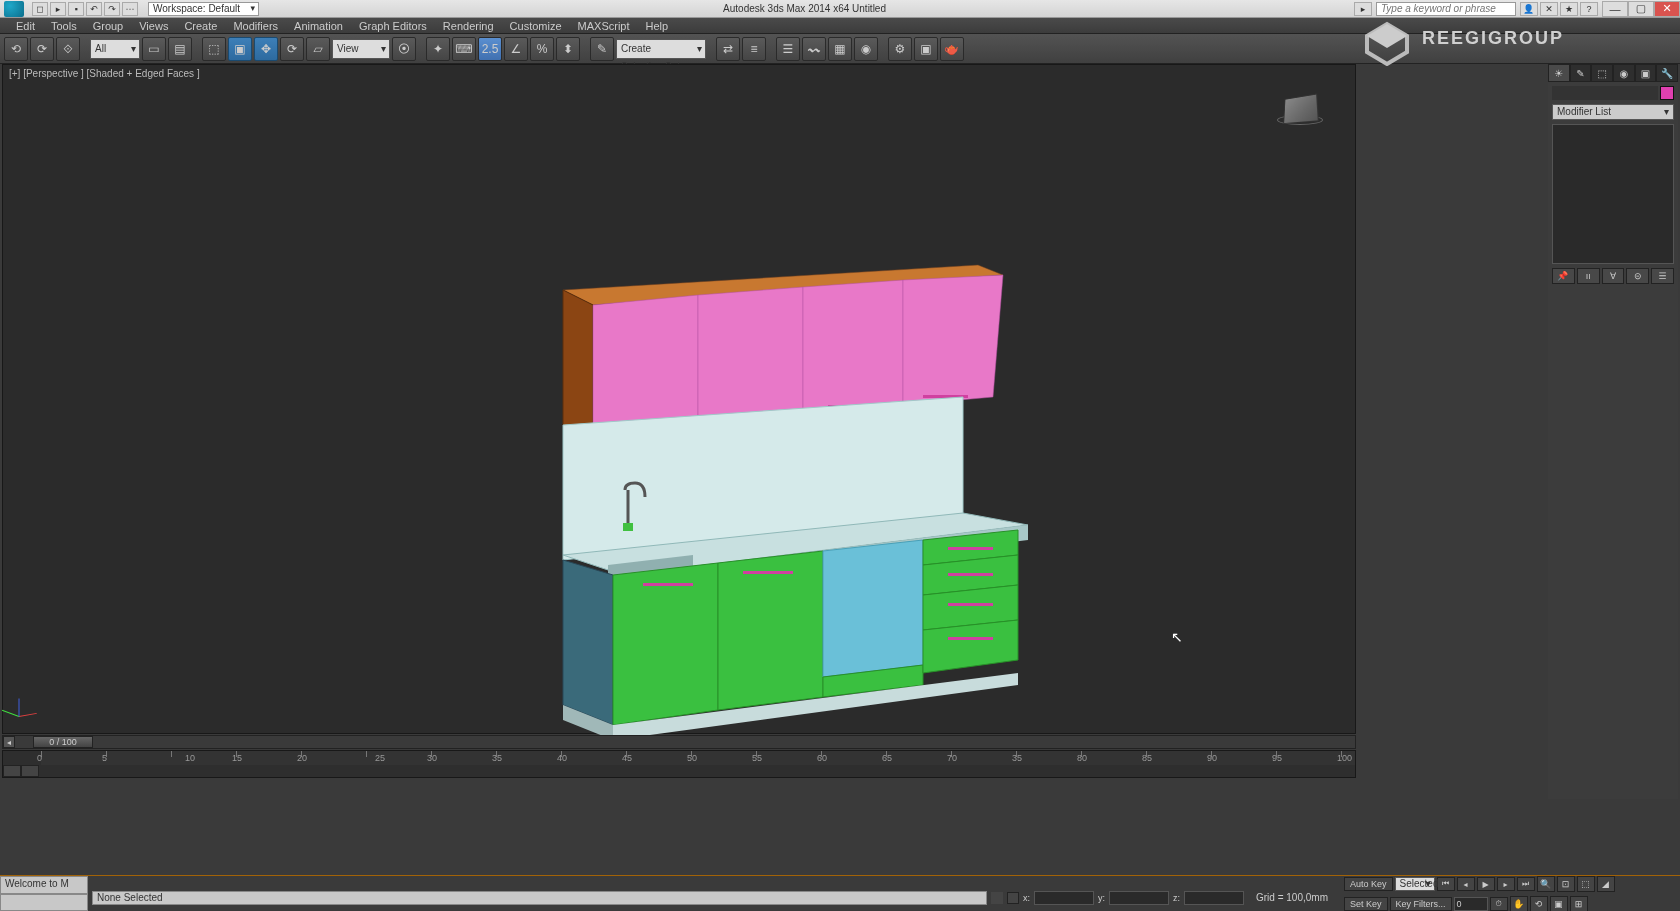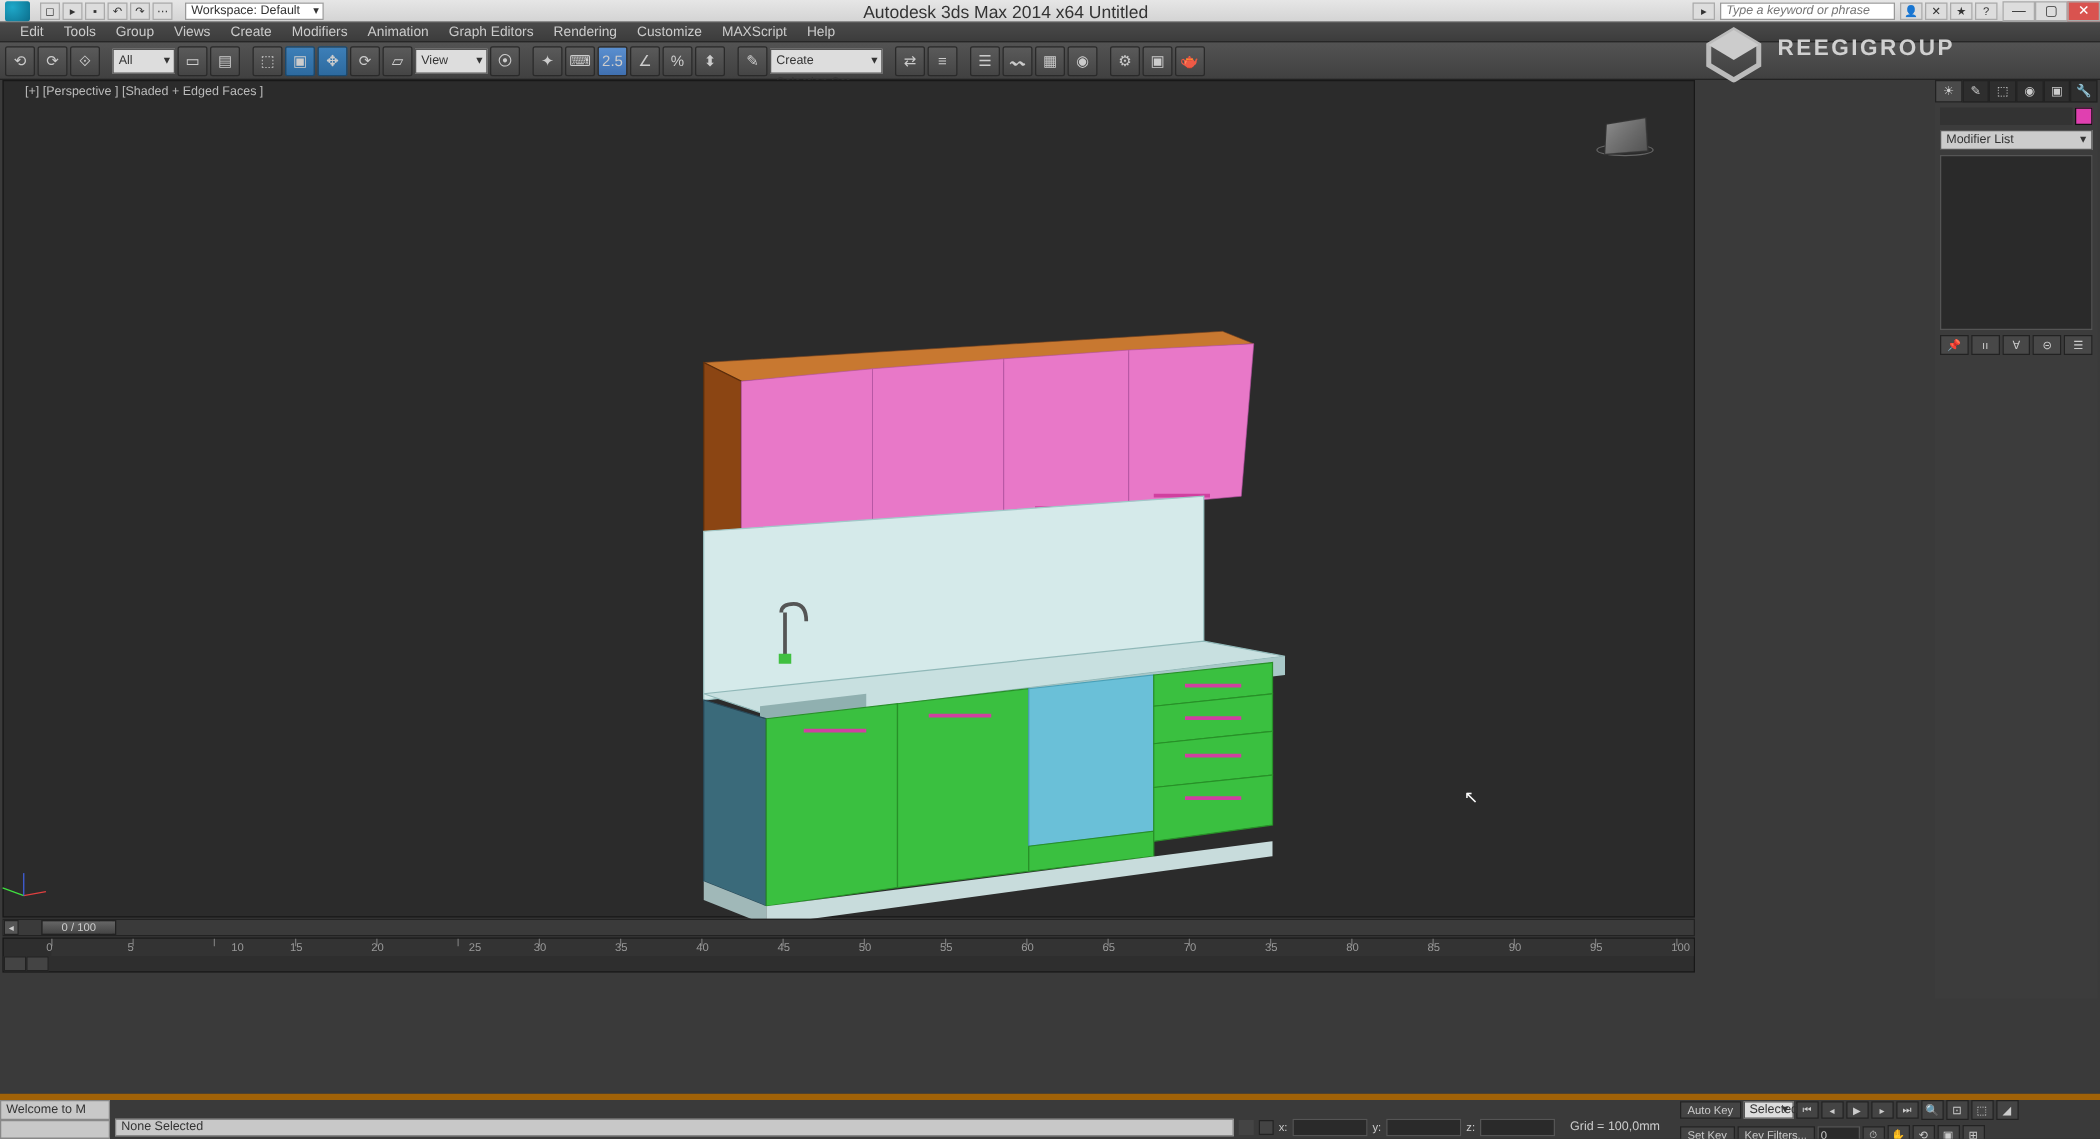--- a/index.html
+++ b/index.html
@@ -44,21 +44,21 @@
       border: 1px solid #999;
       padding: 0 18px 0 4px;
       font-size: 10px;
       line-height: 12px;
       position: relative;
     }
     .titlebar .workspace::after { content: "▾"; position: absolute; right: 3px; top: -1px; font-size: 9px; }
     .titlebar .title-center {
       flex: 1;
       text-align: center;
-      font-size: 14px;
+      font-size: 10px;
     }
     .titlebar .search { 
       width: 140px; height: 14px; 
       background: #fff; border: 1px solid #999; 
       font-size: 10px; color: #888; padding: 0 4px;
       font-style: italic;
     }
     .titlebar .rbtns { display: flex; gap: 2px; margin: 0 4px; }
     .titlebar .rbtns .rb {
       width: 18px; height: 14px;
@@ -130,21 +130,20 @@
       width: 1354px;
       height: 670px;
       background: #2b2b2b;
       border: 1px solid #181818;
     }
     .vplabel {
       position: absolute;
       top: 3px; left: 6px;
       font-size: 10px;
       color: #bbb;
-      margin-left: 11px;
     }
     .viewcube {
       position: absolute;
       top: 30px;
       right: 30px;
       width: 50px; height: 40px;
     }
     .viewcube .cube {
       width: 36px; height: 28px;
       background: linear-gradient(135deg, #888, #555);
@@ -248,21 +247,21 @@
     .trackbar .kb { width: 18px; height: 12px; background: #444; border: 1px solid #222; cursor: pointer; }
     
     
     .statusbar {
       position: absolute;
       bottom: 0;
       left: 0;
       width: 1680px;
       height: 36px;
       background: #3a3a3a;
-      border-top: 5px solid #a16207;
+      border-top: 1px solid #a16207;
       display: flex;
       align-items: stretch;
     }
     .statusbar .left { width: 88px; display: flex; flex-direction: column; }
     .statusbar .macroline { flex:1; background: #c8c8c8; border: 1px solid #888; color: #333; font-size: 10px; padding: 1px 4px; }
     .statusbar .mid { flex: 1; display: flex; flex-direction: column; }
     .statusbar .statusrow { flex: 1; display: flex; align-items: center; gap: 4px; padding: 0 4px; }
     .statusbar .statusinput { flex:1; height: 14px; background: #c8c8c8; border: 1px solid #888; color:#333; font-size:10px; padding:0 4px; }
     .statusbar .coord { width: 60px; height: 14px; background:#2a2a2a; border:1px solid #555; font-size:9px; padding:0 2px; line-height:12px;}
     .statusbar .coordlbl { font-size: 9px; }

